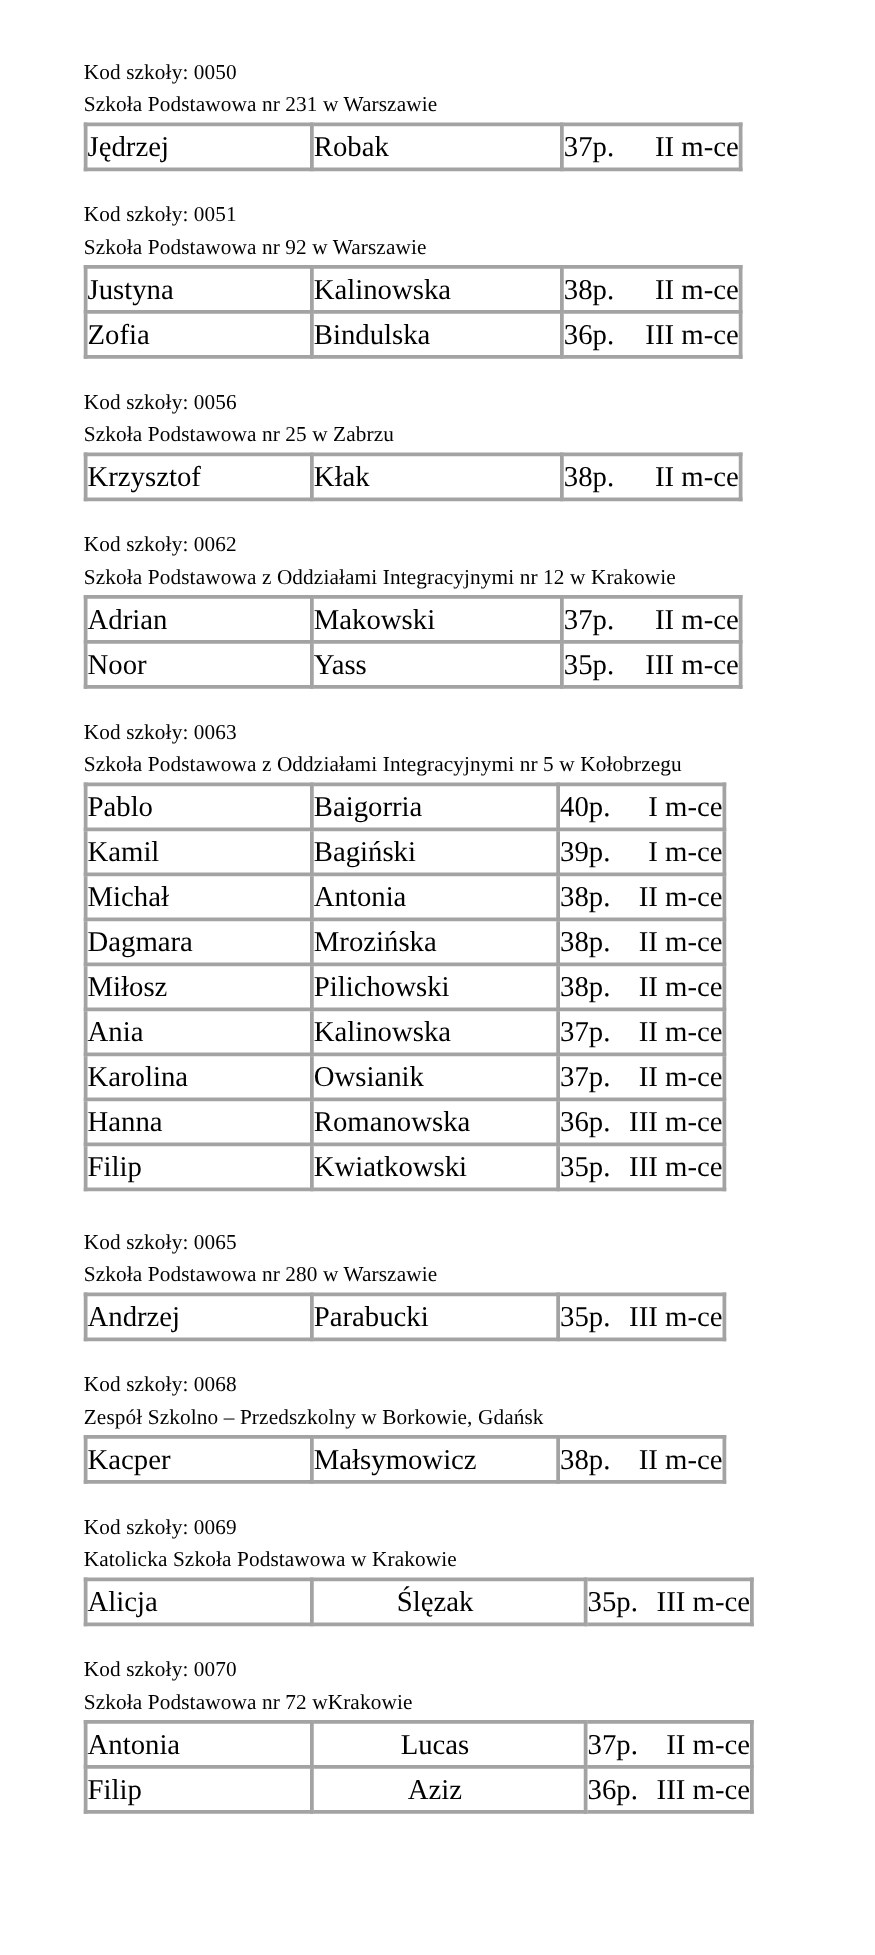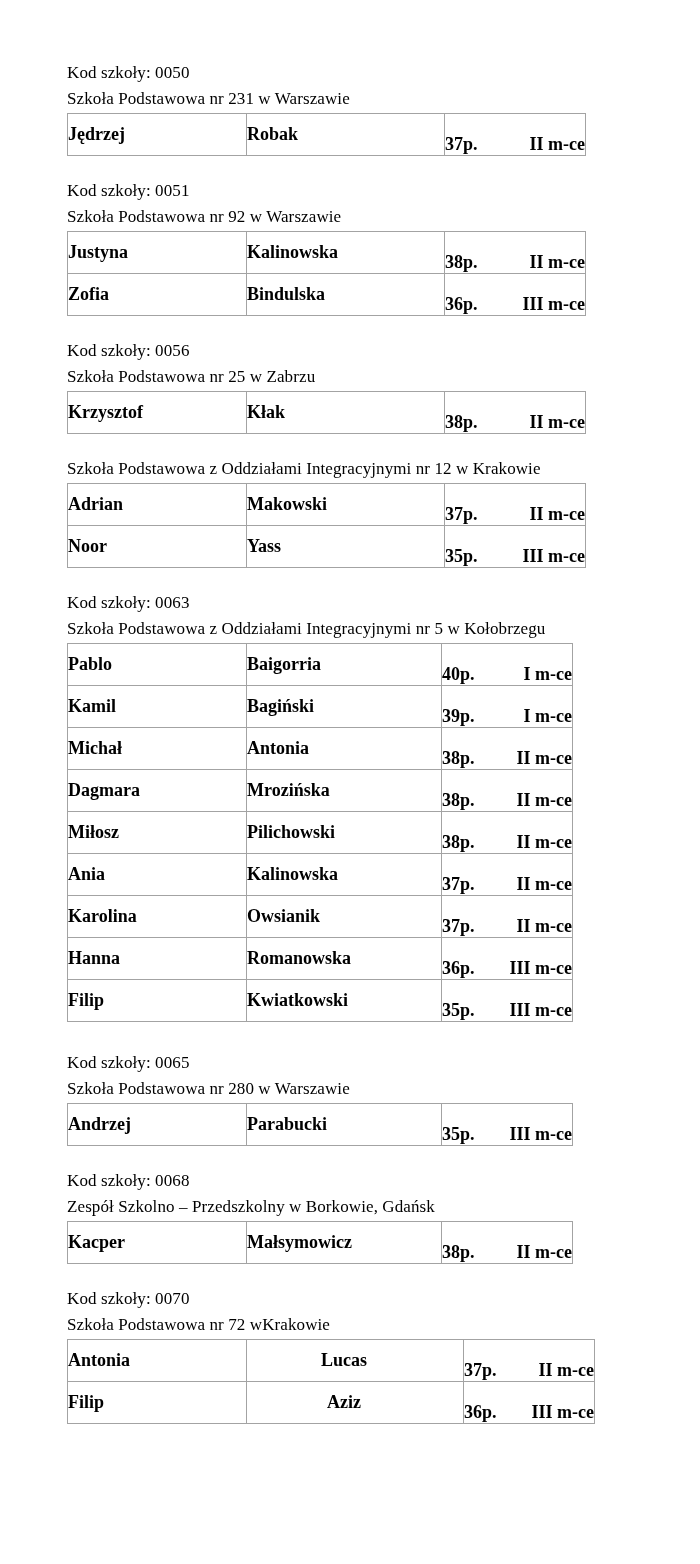--- a/index.html
+++ b/index.html
@@ -18,21 +18,21 @@
   .page {
     position: relative;
     width: 700px;
     height: 1564px;
     padding: 0;
     box-sizing: border-box;
   }
   .content {
     position: absolute;
     left: 67px;
-    top: 60px;
+    top: 45px;
     width: 626px;
   }
   .school-block {
     margin: 0 0 22px 0;
   }
   .school-block.gap-lg { margin-bottom: 28px; }
   .school-code {
     font-size: 17px;
     line-height: 26px;
     letter-spacing: 0.1px;
@@ -45,45 +45,44 @@
     white-space: nowrap;
     margin-bottom: 1px;
   }
   table.results {
     border-collapse: collapse;
     table-layout: fixed;
     margin: 0;
     border: 1px solid #1a1a1a;
   }
   table.results td {
-    border: 1px solid #a3a3a3;
+    border: 3px solid #a3a3a3;
     padding: 0;
     height: 33px;
     vertical-align: middle;
-    font-weight: bold;
-    font-size: 18px;
+    font-weight: normal;
+    font-size: 23px;
   }
   td.c-first {
     width: 178px;
     padding-left: 8px;
   }
   td.c-last {
     width: 197px;
     padding-left: 0;
   }
   td.c-score {
     width: 140px;
     padding: 0 9px 0 9px;
   }
   .score-wrap {
     display: flex;
     align-items: flex-end;
     justify-content: space-between;
     width: 100%;
-    margin-top: 20px;
   }
   .pts { text-align: left; white-space: nowrap; }
   .place { text-align: right; white-space: nowrap; }
 
   
   table.w-std td.c-last { width: 197px; }
   table.w-std td.c-score { width: 140px; }
 
   table.w-narrow td.c-first { width: 178px; }
   table.w-narrow td.c-last { width: 194px; }
@@ -155,20 +154,21 @@
                 <div class="score-wrap">
                   <span class="pts">38p.</span>
                   <span class="place">II m-ce</span>
                 </div>
               </td>
             </tr>
           </tbody>
         </table>
       </div>
       <div class="school-block">
+        <div class="school-code">Kod szkoły: 0062</div>
         <div class="school-name">Szkoła Podstawowa z Oddziałami Integracyjnymi nr 12 w Krakowie</div>
         <table class="results w-std">
           <tbody>
             <tr>
               <td class="c-first">Adrian</td>
               <td class="c-last">Makowski</td>
               <td class="c-score">
                 <div class="score-wrap">
                   <span class="pts">37p.</span>
                   <span class="place">II m-ce</span>
@@ -316,20 +316,38 @@
                 <div class="score-wrap">
                   <span class="pts">38p.</span>
                   <span class="place">II m-ce</span>
                 </div>
               </td>
             </tr>
           </tbody>
         </table>
       </div>
       <div class="school-block">
+        <div class="school-code">Kod szkoły: 0069</div>
+        <div class="school-name">Katolicka Szkoła Podstawowa w Krakowie</div>
+        <table class="results w-narrow">
+          <tbody>
+            <tr>
+              <td class="c-first">Alicja</td>
+              <td class="c-last centered">Ślęzak</td>
+              <td class="c-score">
+                <div class="score-wrap">
+                  <span class="pts">35p.</span>
+                  <span class="place">III m-ce</span>
+                </div>
+              </td>
+            </tr>
+          </tbody>
+        </table>
+      </div>
+      <div class="school-block">
         <div class="school-code">Kod szkoły: 0070</div>
         <div class="school-name">Szkoła Podstawowa nr 72  wKrakowie</div>
         <table class="results w-narrow">
           <tbody>
             <tr>
               <td class="c-first">Antonia</td>
               <td class="c-last centered">Lucas</td>
               <td class="c-score">
                 <div class="score-wrap">
                   <span class="pts">37p.</span>

